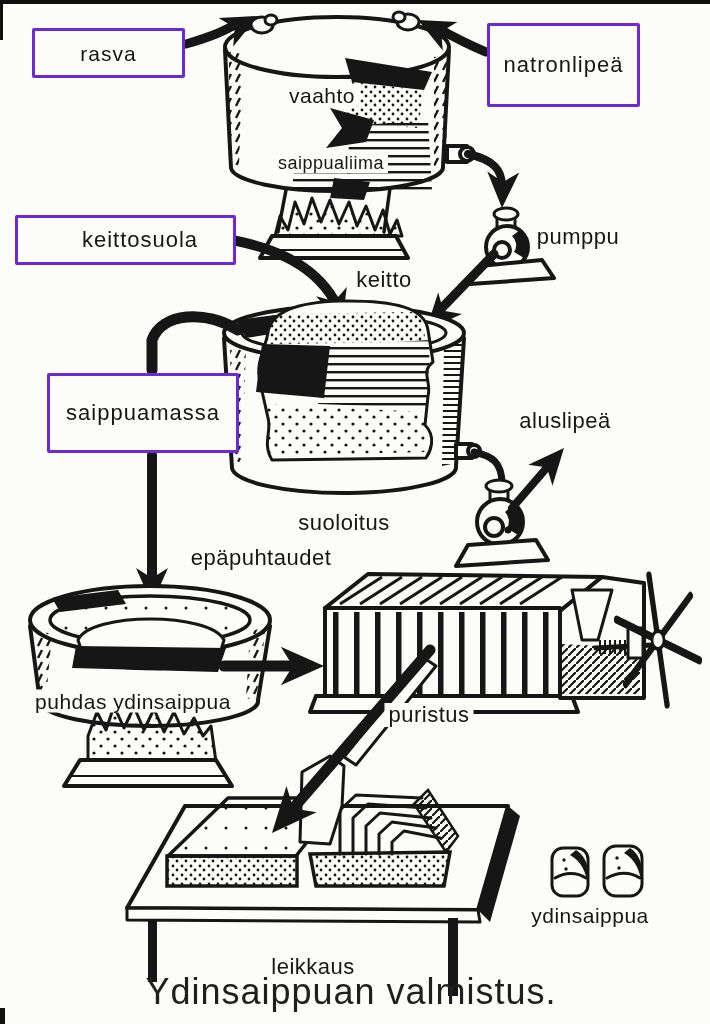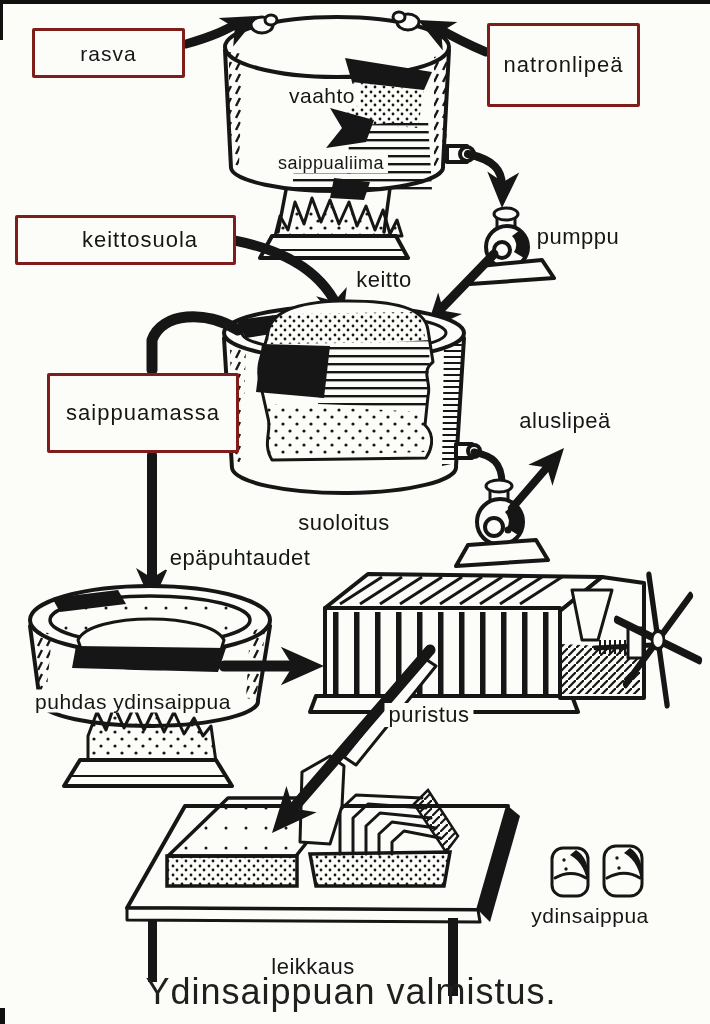--- a/index.html
+++ b/index.html
@@ -4,37 +4,37 @@
 <style>
   html,body{margin:0;padding:0;}
   #stage{position:relative;width:710px;height:1024px;background:#fcfcf9;overflow:hidden;
          font-family:"Liberation Sans",sans-serif;color:#161616;}
   #art{position:absolute;left:0;top:0;}
   
   .scan-top{position:absolute;left:0;top:0;width:710px;height:4px;background:#101010;}
   .scan-left{position:absolute;left:0;top:0;width:3px;height:40px;background:#101010;}
   .scan-speck{position:absolute;left:0;top:1008px;width:5px;height:16px;background:#101010;}
   
-  .nbox{position:absolute;border:3px solid #7f1d1d;border-radius:2px;background:#fcfcf9;
+  .nbox{position:absolute;border:3px solid #6d28d9;border-radius:2px;background:#fcfcf9;
         display:flex;align-items:center;justify-content:center;font-size:22px;
         letter-spacing:1px;line-height:1;}
   .box-rasva{left:32px;top:28px;width:147px;height:44px;font-size:21px;}
   .box-natron{left:487px;top:23px;width:147px;height:78px;}
   .box-keittosuola{left:15px;top:215px;width:186px;height:44px;padding-left:29px;}
   .box-saippuamassa{left:20px;top:373px;width:186px;height:74px;margin-left:27px;}
   
   .lbl{position:absolute;transform:translate(-50%,-50%);white-space:nowrap;line-height:1;
        background:#fcfcf9;padding:1px 4px;letter-spacing:0.5px;font-size:22px;}
   .l-vaahto{left:322px;top:95px;font-size:21px;}
   .l-saippualiima{left:331px;top:163px;font-size:18px;}
   .l-pumppu{left:578px;top:237px;}
   .l-keitto{left:384px;top:280px;}
   .l-suoloitus{left:344px;top:523px;}
   .l-aluslipea{left:565px;top:421px;}
-  .l-epapuhtaudet{left:240px;top:558px;}
+  .l-epapuhtaudet{left:261px;top:558px;}
   .l-puhdas{left:133px;top:701px;font-size:21px;}
   .l-puhdistuskeitto{left:143px;top:800px;}
   .l-puristus{left:429px;top:715px;}
   .l-leikkaus{left:306px;top:967px;margin-left:7px;}
   .l-ydinsaippua{left:590px;top:915px;font-size:21px;background:transparent;}
   .caption{position:absolute;left:351px;top:992px;transform:translate(-50%,-50%);
            font-family:Liberation Sans, sans-serif;font-size:36px;letter-spacing:1px;
            color:#1f1f1f;background:transparent;padding:0;}
   
   .o{fill:#fcfcf9;stroke:#161616;stroke-width:4;stroke-linejoin:round;}

